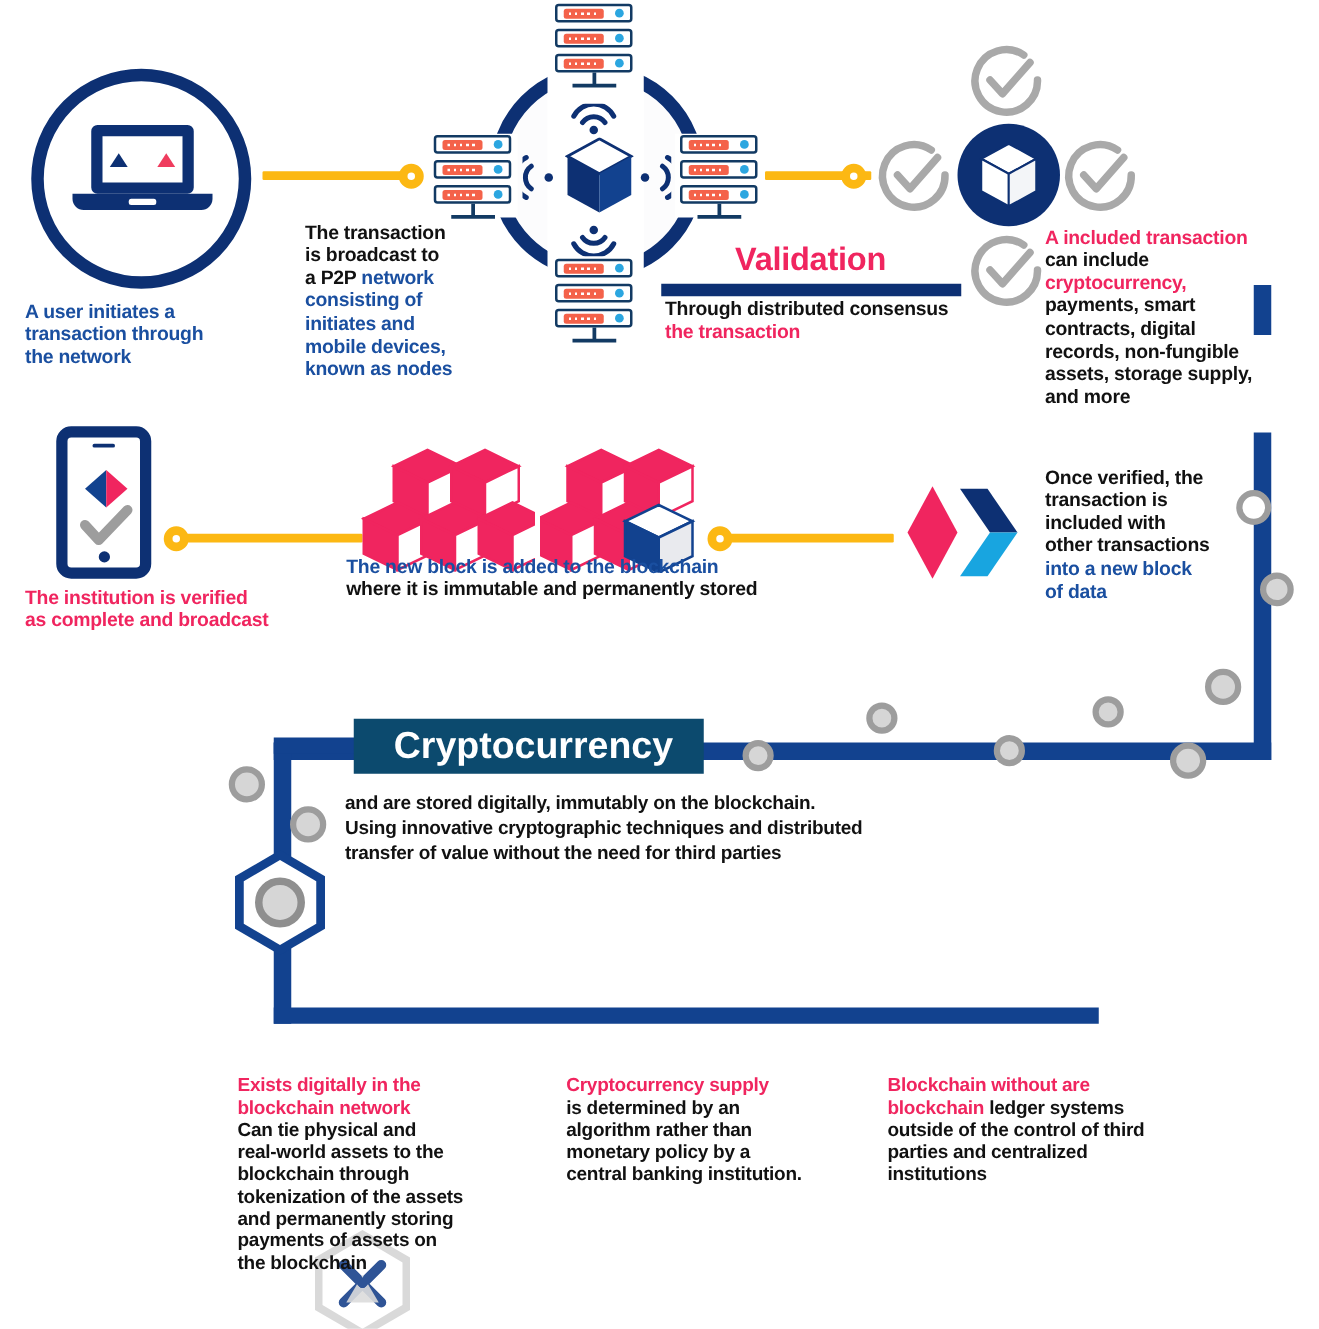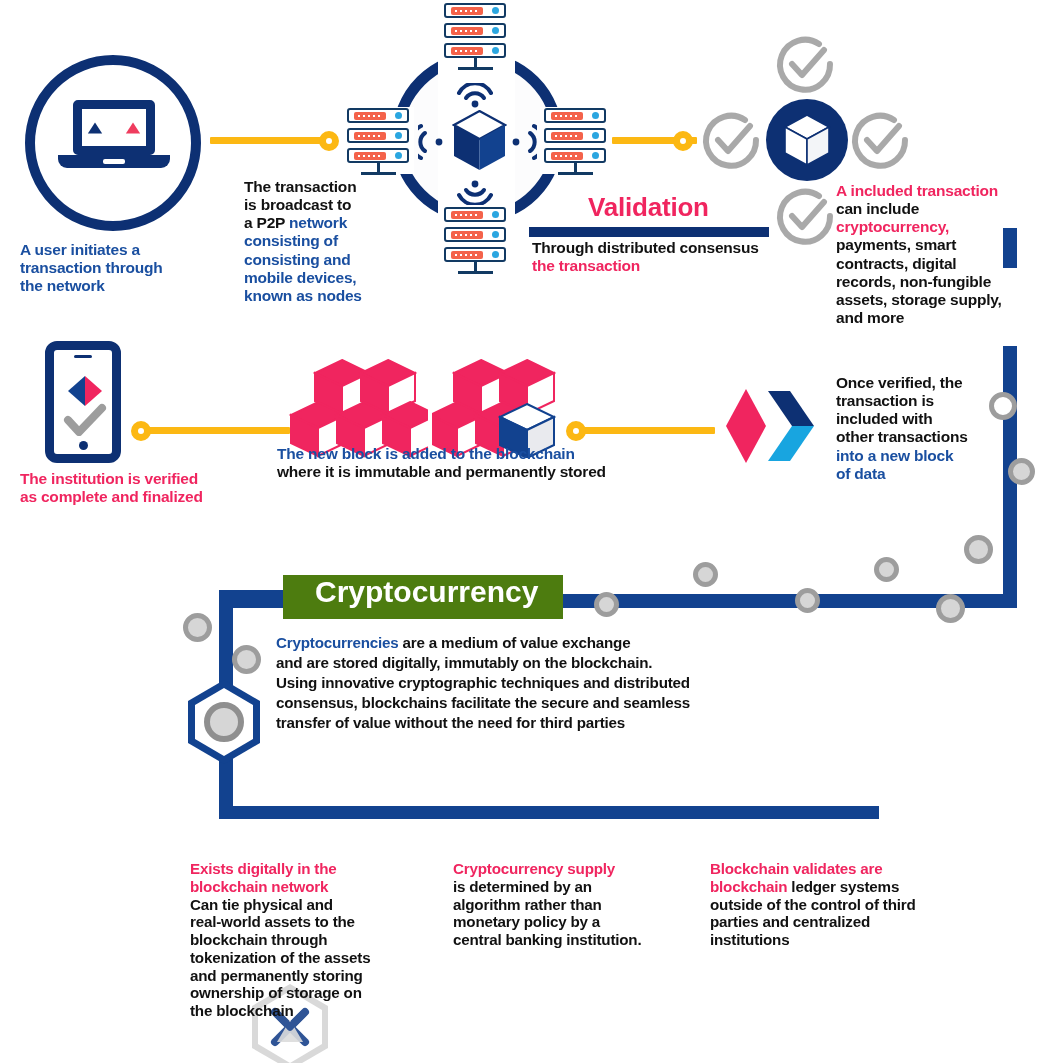--- a/index.html
+++ b/index.html
@@ -59,21 +59,21 @@
   .phone-speaker{position:absolute;background:#0d3073;border-radius:2px;}
   .phone-home{position:absolute;border-radius:50%;background:#0d3073;}
   .phone-screen{position:absolute;background:#fff;overflow:hidden;}
 
   
   .bpath{background:#12428f;}
   .bead{border-radius:50%;background:#d6d6d6;border:5px solid #9d9d9d;box-sizing:border-box;}
   .bead-w{background:#ffffff;}
 
   
-  .crypto-banner{background:#4d7c0f;display:flex;align-items:flex-start;}
+  .crypto-banner{background:#0c4a6e;display:flex;align-items:center;}
   .crypto-banner span{font-size:30px;font-weight:bold;color:#fff;letter-spacing:0px;padding-left:32px;}
 
   
   .hex-wrap{position:relative;}
   .hex{position:absolute;inset:0;}
 </style>
 </head>
 <body>
 
 <div class="stage">
@@ -229,21 +229,21 @@
   </div>
 
   <div class="abs yline" style="left:612px;top:137px;width:85px;"></div>
   <div class="abs ydot" style="left:673px;top:131px;"></div>
 
   <div class="abs cap" style="left:244px;top:178px;width:185px;font-size:15.5px;">
     <div class="t-dark">The transaction</div>
     <div class="t-dark">is broadcast to</div>
     <div><span class="t-dark">a P2P </span><span class="t-blue">network</span></div>
     <div class="t-blue">consisting of</div>
-    <div class="t-blue">consisting and</div>
+    <div class="t-blue">initiates and</div>
     <div class="t-blue">mobile devices,</div>
     <div class="t-blue">known as nodes</div>
   </div>
 
   <div class="abs chk" style="left:774px;top:33px;">
     <svg width="62" height="62" viewBox="0 0 62 62">
       <path d="M45 11 A25 25 0 1 0 56 31" fill="none" stroke="#a9a9a9" stroke-width="6" stroke-linecap="round"></path>
       <polyline points="18,31 28,42 50,17" fill="none" stroke="#a9a9a9" stroke-width="6" stroke-linecap="round" stroke-linejoin="round"></polyline>
     </svg>
   </div>
@@ -300,21 +300,21 @@
       <svg width="58" height="78" viewBox="0 0 58 78" style="display:block;">
         <polygon points="29,12 29,42 12,27" fill="#12428f"></polygon>
         <polygon points="29,12 29,42 46,27" fill="#f0255f"></polygon>
         <polyline points="12,56 23,68 46,44" fill="none" stroke="#9d9d9d" stroke-width="8" stroke-linecap="round" stroke-linejoin="round"></polyline>
       </svg>
     </div>
   </div>
 
   <div class="abs cap t-pink" style="left:20px;top:470px;width:250px;font-size:15.5px;">
     <div>The institution is verified</div>
-    <div>as complete and finalized</div>
+    <div>as complete and broadcast</div>
   </div>
 
   <div class="abs yline" style="left:140px;top:427px;width:150px;"></div>
   <div class="abs ydot" style="left:131px;top:421px;"></div>
 
   <div class="abs" style="left:283px;top:358px;">
     <svg width="145" height="100" viewBox="0 0 145 100">
       <g stroke="#f0255f" stroke-width="2" fill="#f0255f">
 
         <g transform="translate(30,0)">
@@ -422,24 +422,22 @@
     </svg>
   </div>
   <div class="abs bead" style="left:183px;top:613px;width:29px;height:29px;"></div>
   <div class="abs bead" style="left:232px;top:645px;width:29px;height:29px;"></div>
 
   <div class="abs crypto-banner" style="left:283px;top:575px;width:280px;height:44px;">
     <span>Cryptocurrency</span>
   </div>
 
   <div class="abs cap" style="left:276px;top:633px;width:520px;font-size:15.2px;line-height:1.32;">
-    <div><span class="t-blue">Cryptocurrencies</span><span class="t-dark"> are a medium of value exchange</span></div>
     <div class="t-dark">and are stored digitally, immutably on the blockchain.</div>
     <div class="t-dark">Using innovative cryptographic techniques and distributed</div>
-    <div class="t-dark">consensus, blockchains facilitate the secure and seamless</div>
     <div class="t-dark">transfer of value without the need for third parties</div>
   </div>
 
   <div class="abs hex-wrap" style="left:248px;top:772px;width:84px;height:90px;">
     <svg class="hex" viewBox="0 0 84 90">
       <polygon points="42,2 80,24 80,66 42,88 4,66 4,24" fill="#d9d9d9"></polygon>
       <polygon points="42,9 74,28 74,62 42,81 10,62 10,28" fill="#ffffff"></polygon>
       <g stroke="#2f5496" stroke-width="8" stroke-linecap="round">
         <line x1="27" y1="30" x2="57" y2="60"></line>
         <line x1="57" y1="30" x2="27" y2="60"></line>
@@ -452,33 +450,33 @@
     </svg>
   </div>
   <div class="abs cap" style="left:190px;top:860px;width:215px;font-size:15.2px;">
     <div class="t-pink">Exists digitally in the</div>
     <div class="t-pink">blockchain network</div>
     <div class="t-dark">Can tie physical and</div>
     <div class="t-dark">real-world assets to the</div>
     <div class="t-dark">blockchain through</div>
     <div class="t-dark">tokenization of the assets</div>
     <div class="t-dark">and permanently storing</div>
-    <div class="t-dark">ownership of storage on</div>
+    <div class="t-dark">payments of assets on</div>
     <div class="t-dark">the blockchain</div>
   </div>
 
   <div class="abs cap" style="left:453px;top:860px;width:220px;font-size:15.2px;">
     <div class="t-pink">Cryptocurrency supply</div>
     <div class="t-dark">is determined by an</div>
     <div class="t-dark">algorithm rather than</div>
     <div class="t-dark">monetary policy by a</div>
     <div class="t-dark">central banking institution.</div>
   </div>
 
   <div class="abs cap" style="left:710px;top:860px;width:265px;font-size:15.2px;">
-    <div class="t-pink">Blockchain validates are</div>
+    <div class="t-pink">Blockchain without are</div>
     <div><span class="t-pink">blockchain</span><span class="t-dark">  ledger systems</span></div>
     <div class="t-dark">outside of the control of third</div>
     <div class="t-dark">parties and centralized</div>
     <div class="t-dark">institutions</div>
   </div>
 
 </div>
 
 </body></html>

